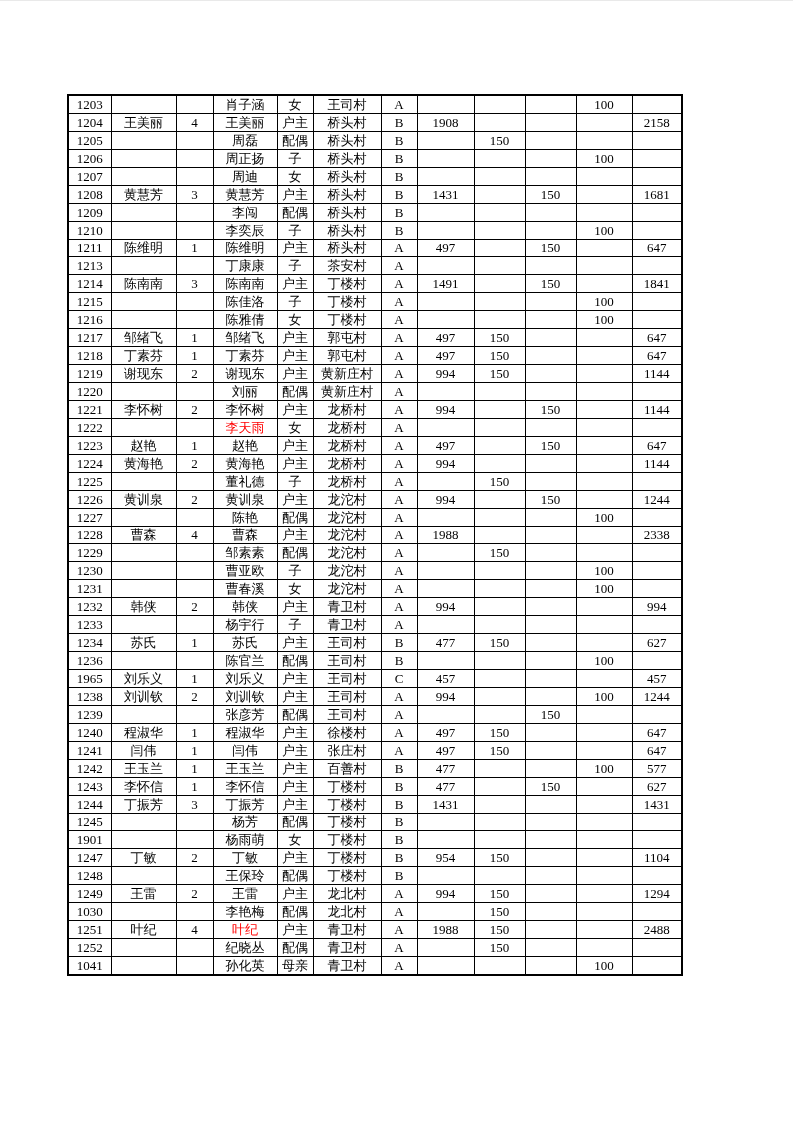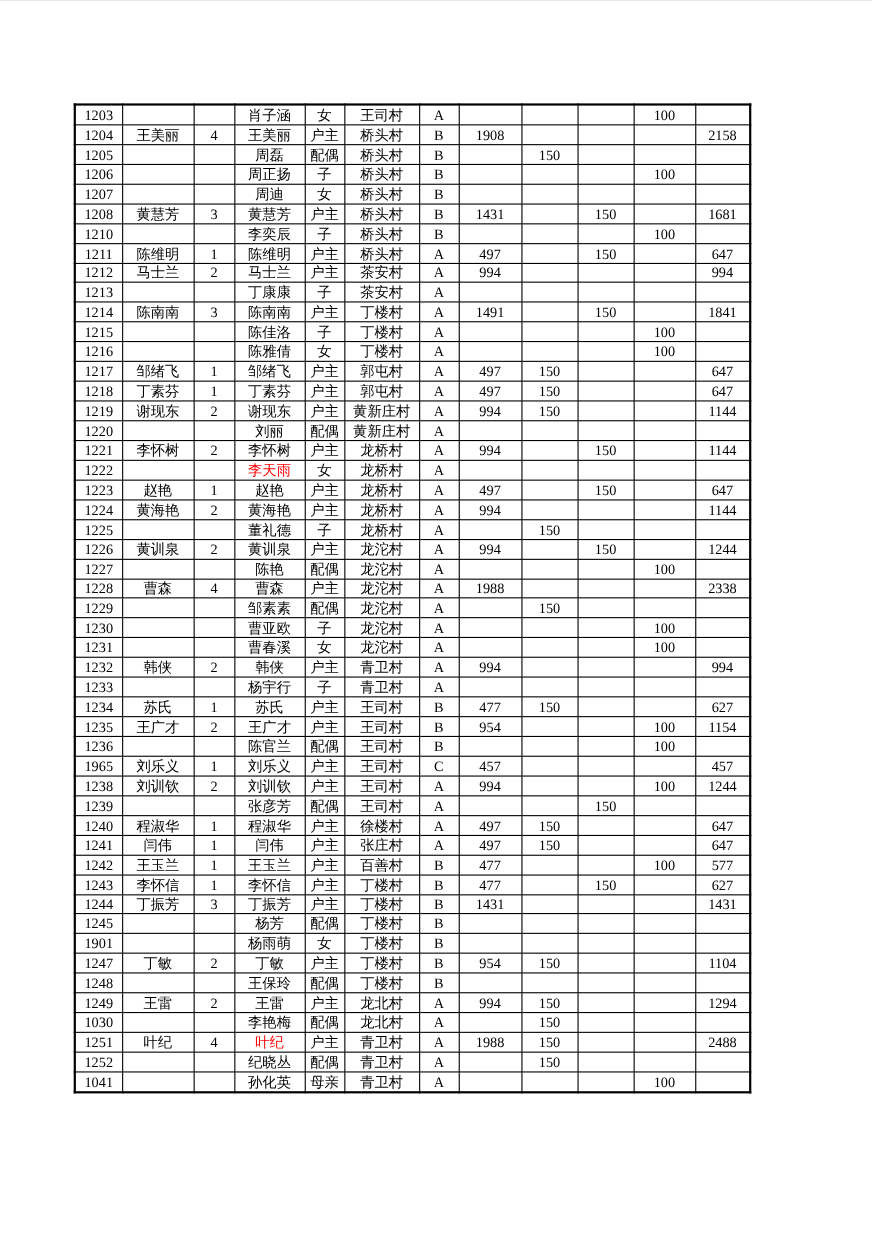--- a/index.html
+++ b/index.html
@@ -146,20 +146,34 @@
           <td>户主</td>
           <td>桥头村</td>
           <td>B</td>
           <td>1431</td>
           <td></td>
           <td>150</td>
           <td></td>
           <td>1681</td>
         </tr>
         <tr>
+          <td>1209</td>
+          <td></td>
+          <td></td>
+          <td>李闯</td>
+          <td>配偶</td>
+          <td>桥头村</td>
+          <td>B</td>
+          <td></td>
+          <td></td>
+          <td></td>
+          <td></td>
+          <td></td>
+        </tr>
+        <tr>
           <td>1210</td>
           <td></td>
           <td></td>
           <td>李奕辰</td>
           <td>子</td>
           <td>桥头村</td>
           <td>B</td>
           <td></td>
           <td></td>
           <td></td>
@@ -172,34 +186,20 @@
           <td>1</td>
           <td>陈维明</td>
           <td>户主</td>
           <td>桥头村</td>
           <td>A</td>
           <td>497</td>
           <td></td>
           <td>150</td>
           <td></td>
           <td>647</td>
-        </tr>
-        <tr>
-          <td>1212</td>
-          <td>马士兰</td>
-          <td>2</td>
-          <td>马士兰</td>
-          <td>户主</td>
-          <td>茶安村</td>
-          <td>A</td>
-          <td>994</td>
-          <td></td>
-          <td></td>
-          <td></td>
-          <td>994</td>
         </tr>
         <tr>
           <td>1213</td>
           <td></td>
           <td></td>
           <td>丁康康</td>
           <td>子</td>
           <td>茶安村</td>
           <td>A</td>
           <td></td>
@@ -494,34 +494,20 @@
           <td>1</td>
           <td>苏氏</td>
           <td>户主</td>
           <td>王司村</td>
           <td>B</td>
           <td>477</td>
           <td>150</td>
           <td></td>
           <td></td>
           <td>627</td>
-        </tr>
-        <tr>
-          <td>1235</td>
-          <td>王广才</td>
-          <td>2</td>
-          <td>王广才</td>
-          <td>户主</td>
-          <td>王司村</td>
-          <td>B</td>
-          <td>954</td>
-          <td></td>
-          <td></td>
-          <td>100</td>
-          <td>1154</td>
         </tr>
         <tr>
           <td>1236</td>
           <td></td>
           <td></td>
           <td>陈官兰</td>
           <td>配偶</td>
           <td>王司村</td>
           <td>B</td>
           <td></td>

